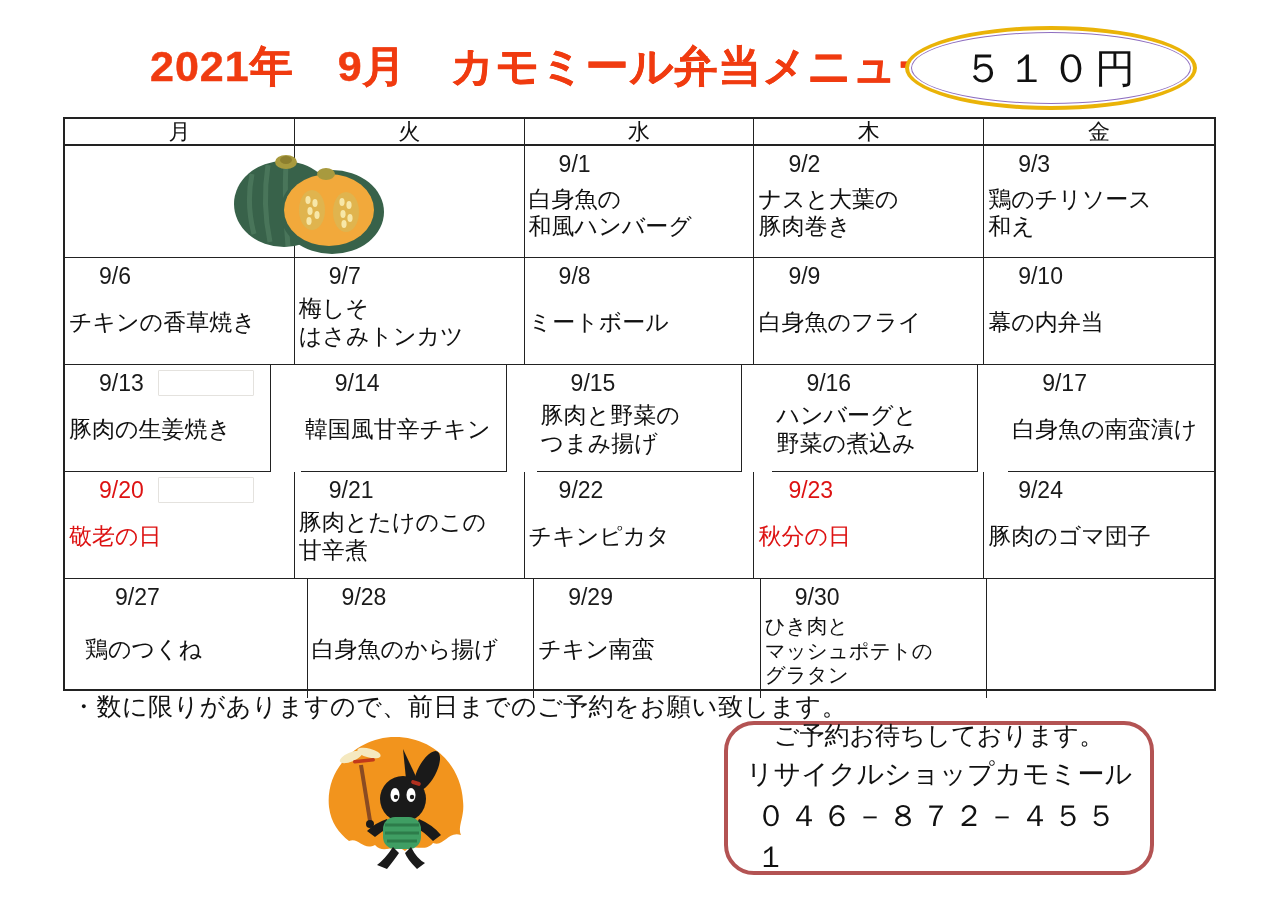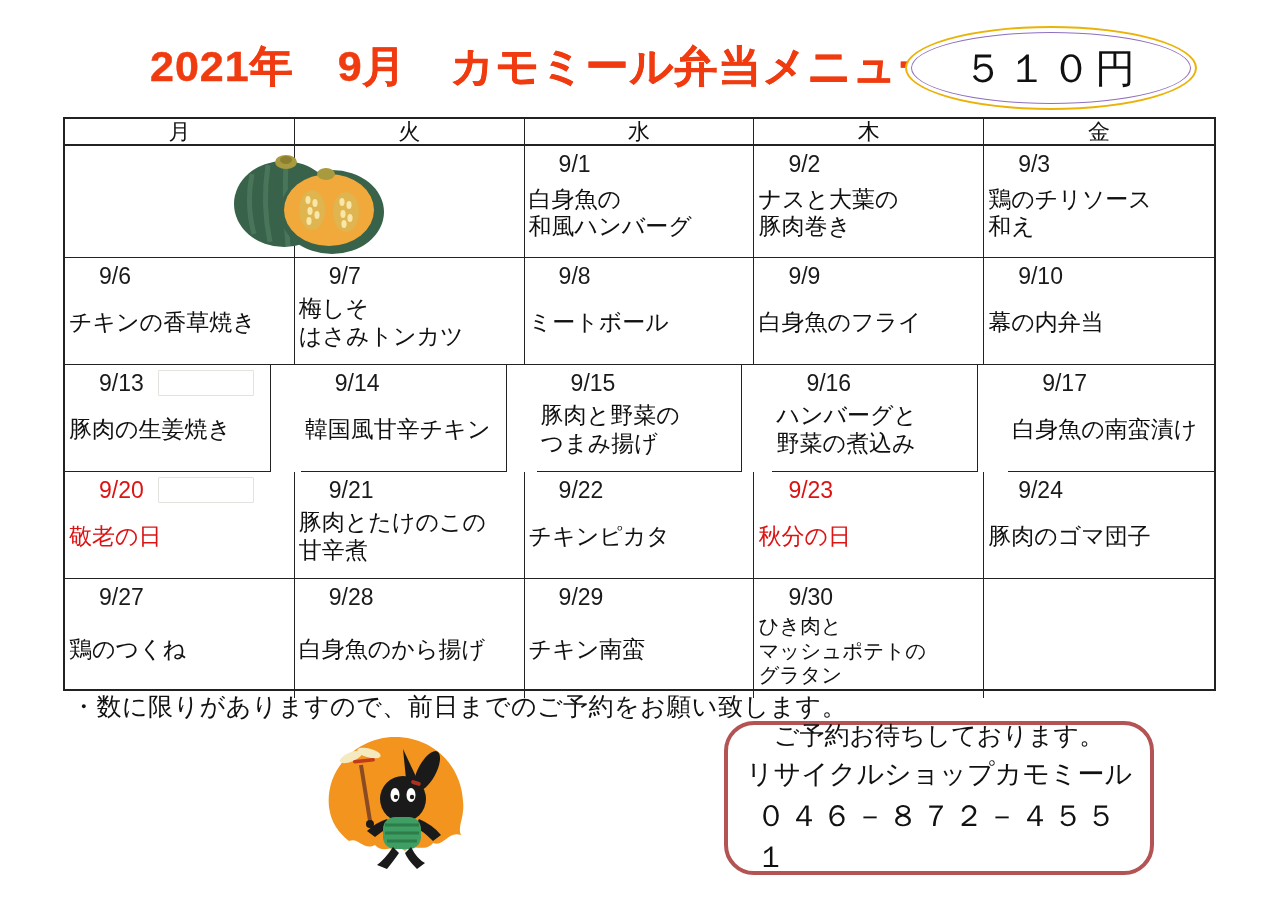--- a/index.html
+++ b/index.html
@@ -5,21 +5,21 @@
   * { margin:0; padding:0; box-sizing:border-box; }
   html,body { width:1280px; height:905px; background:#ffffff;
     font-family:"Liberation Sans","DejaVu Sans",sans-serif; }
   #page { position:relative; width:1280px; height:905px; background:#fff; overflow:hidden; }
 
   
   #title { position:absolute; left:150px; top:38px; width:760px; text-align:center;
     font-size:43px; font-weight:800; letter-spacing:1px; color:#f03b10;
     -webkit-text-stroke:0.5px #f03b10; white-space:nowrap; }
   #price-oval { position:absolute; left:905px; top:26px; width:292px; height:84px;
-    border:2px solid #eab308; border-radius:50%;
+    border:4px solid #eab308; border-radius:50%;
     outline:1px solid #8f6fc0; outline-offset:-7px;
     display:flex; align-items:center; justify-content:center; background:#fff; }
   #price-oval .price { font-size:40px; color:#111; letter-spacing:4px; }
 
   
   #calendar { position:absolute; left:63px; top:117px; width:1153px;
     border:2px solid #222; background:#fff; }
   .cal-row { display:grid; grid-template-columns:repeat(5,1fr); }
   .head-cell { height:27px; border-right:1.5px solid #222; border-bottom:2px solid #222;
     display:flex; align-items:center; justify-content:center;
@@ -236,21 +236,21 @@
           </div>
           <div class="cell">
             <div class="date-line">
               <span>9/24</span>
             </div>
             <div class="menu">
               <div>豚肉のゴマ団子</div>
             </div>
           </div>
         </div>
-        <div class="cal-row last" style="height: 110px;">
+        <div class="cal-row last" style="height: 110px; padding-left: 16px;">
           <div class="cell">
             <div class="date-line">
               <span>9/27</span>
             </div>
             <div class="menu">
               <div>鶏のつくね</div>
             </div>
           </div>
           <div class="cell">
             <div class="date-line">

